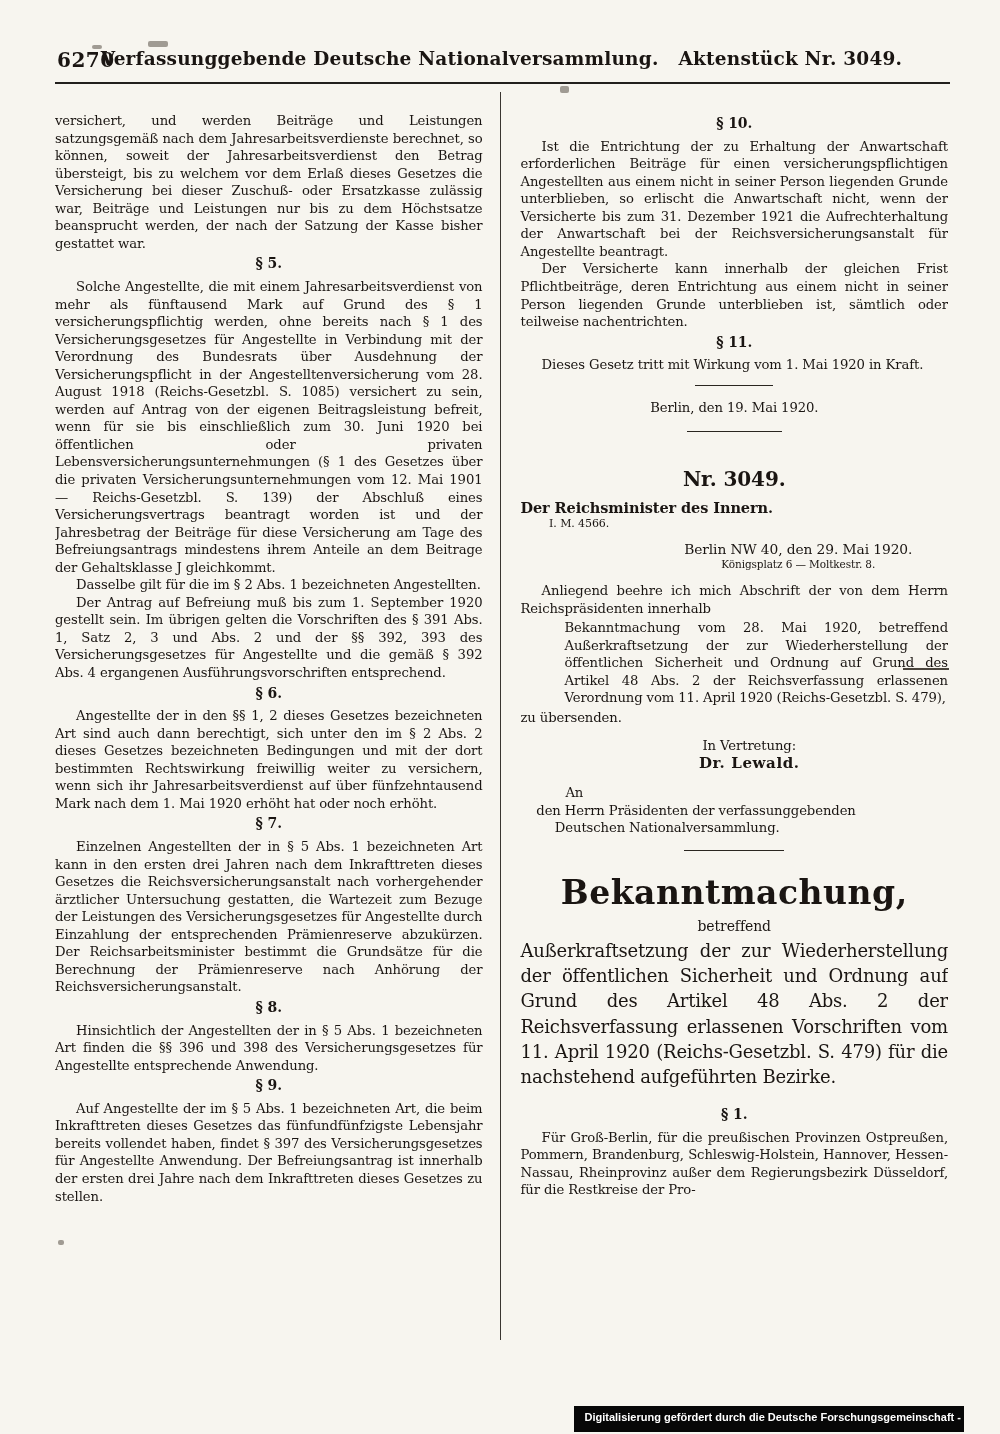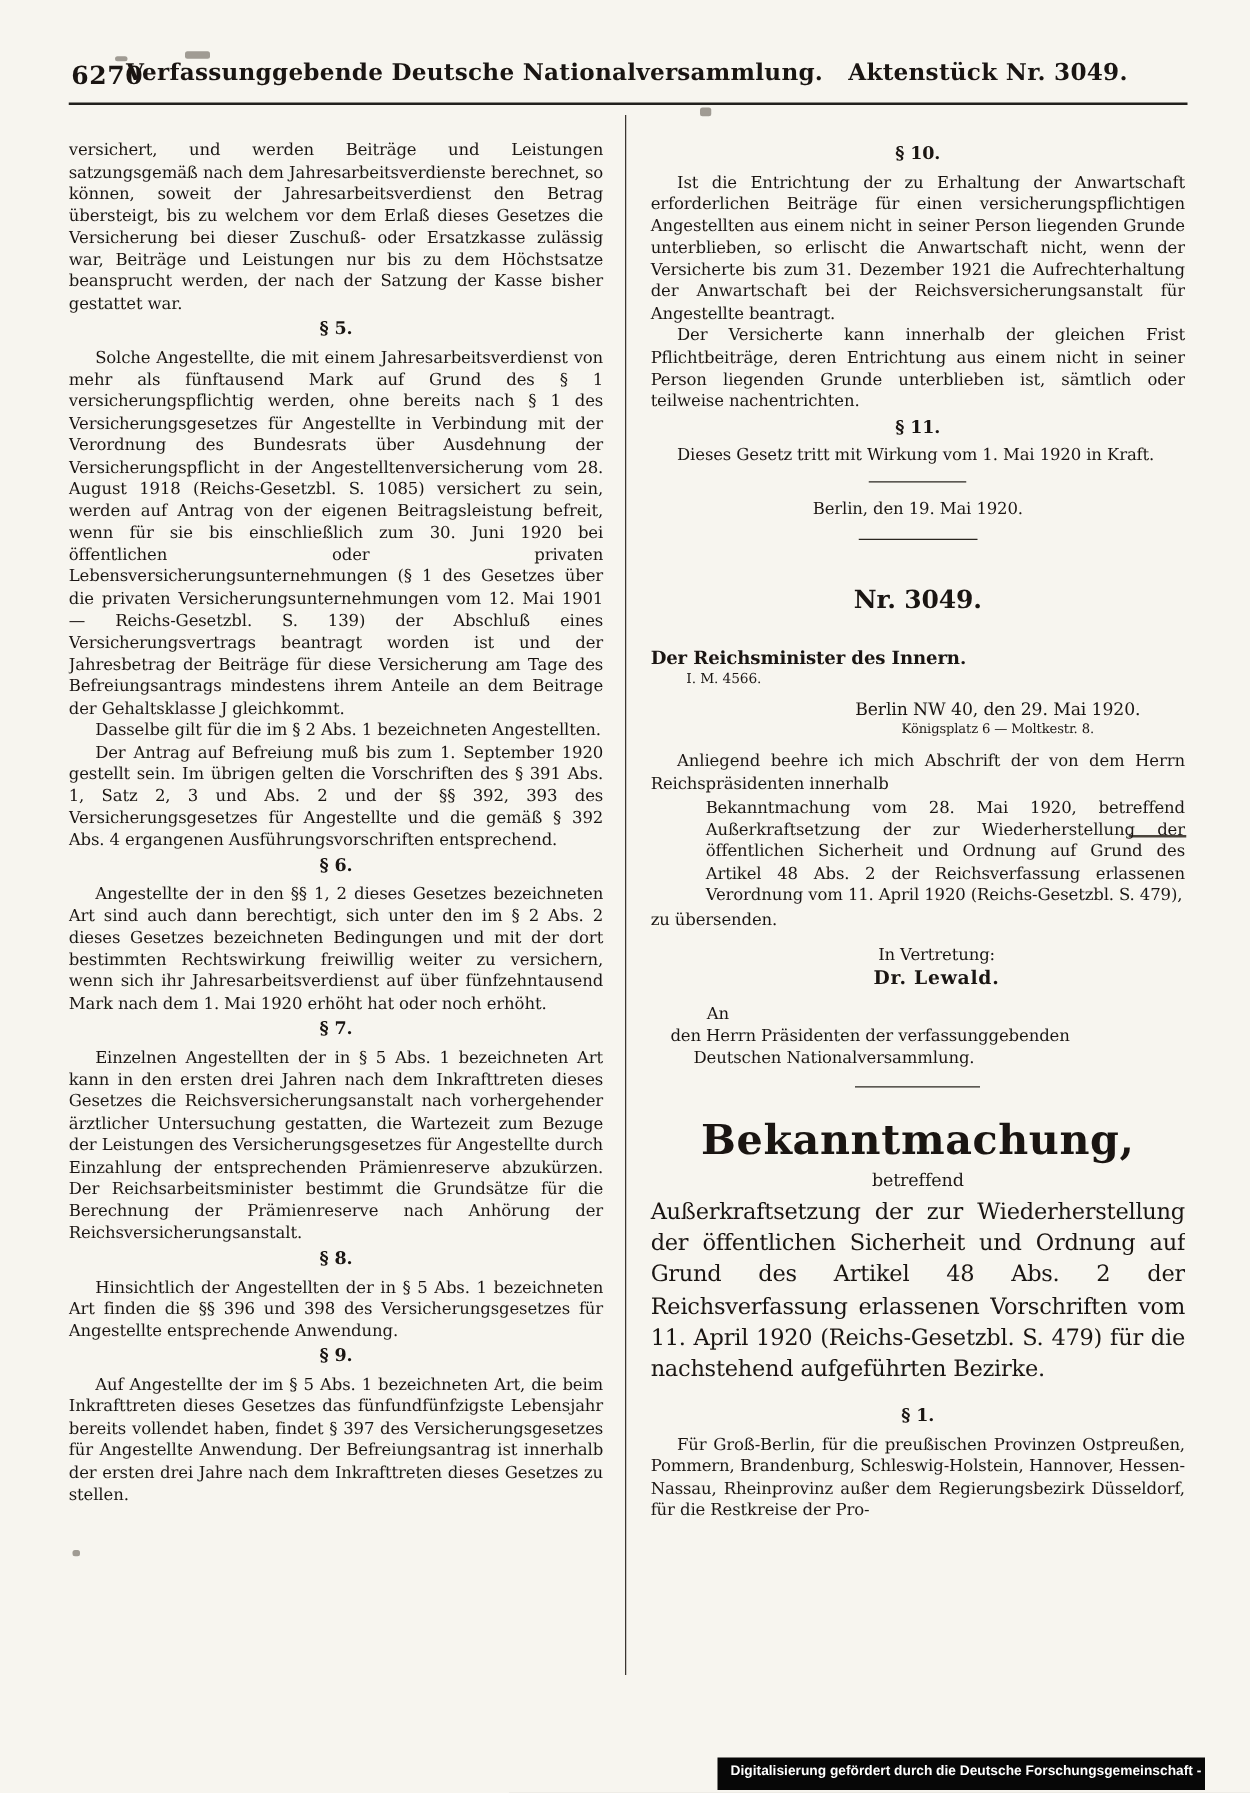--- a/index.html
+++ b/index.html
@@ -23,21 +23,21 @@
     position:absolute;top:112px;left:55px;width:893px;height:1255px;
     display:flex;gap:38px;overflow:hidden;
   }
   .col{width:431px;font-size:13.2px;line-height:1.33;text-align:justify;letter-spacing:-0.1px;}
   .coldivider{position:absolute;top:92px;left:500px;width:1px;height:1248px;background:#3a3530;}
   p{margin:0;text-indent:1.6em;}
   p.noindent{text-indent:0;}
   .sec{font-size:14px;font-weight:bold;text-align:center;margin:2px 0 5px;text-indent:0;}
   .rule-short{width:78px;border-top:1.5px solid #2a2620;margin:11px auto 9px;}
   .dateline{text-align:center;text-indent:0;margin-top:13px;}
-  .nr-head{text-align:center;font-size:20px;font-weight:bold;margin:34px 0 24px;text-indent:0;}
+  .nr-head{text-align:center;font-size:20px;font-weight:bold;margin:34px 0 5px;text-indent:0;}
   .minister{font-weight:bold;font-size:14.5px;text-indent:0;}
   .refnum{font-size:11px;margin-left:2.6em;text-indent:0;margin-bottom:8px;}
   .placedate-block{margin-left:128px;text-align:center;margin-bottom:10px;}
   .placedate{font-size:13.8px;text-indent:0;text-align:center;}
   .addr-small{font-size:10.5px;text-indent:0;}
   .letter-block{margin:2px 0 2px 44px;text-indent:0;}
   .letter-close{text-indent:0;margin-top:2px;}
   .vertretung{text-align:center;text-indent:0;margin:10px 0 0 30px;}
   .signature{text-align:center;text-indent:0;margin-left:30px;font-weight:bold;font-size:15px;letter-spacing:.6px;}
   .an{margin:10px 0 0 3.4em;text-indent:0;}

